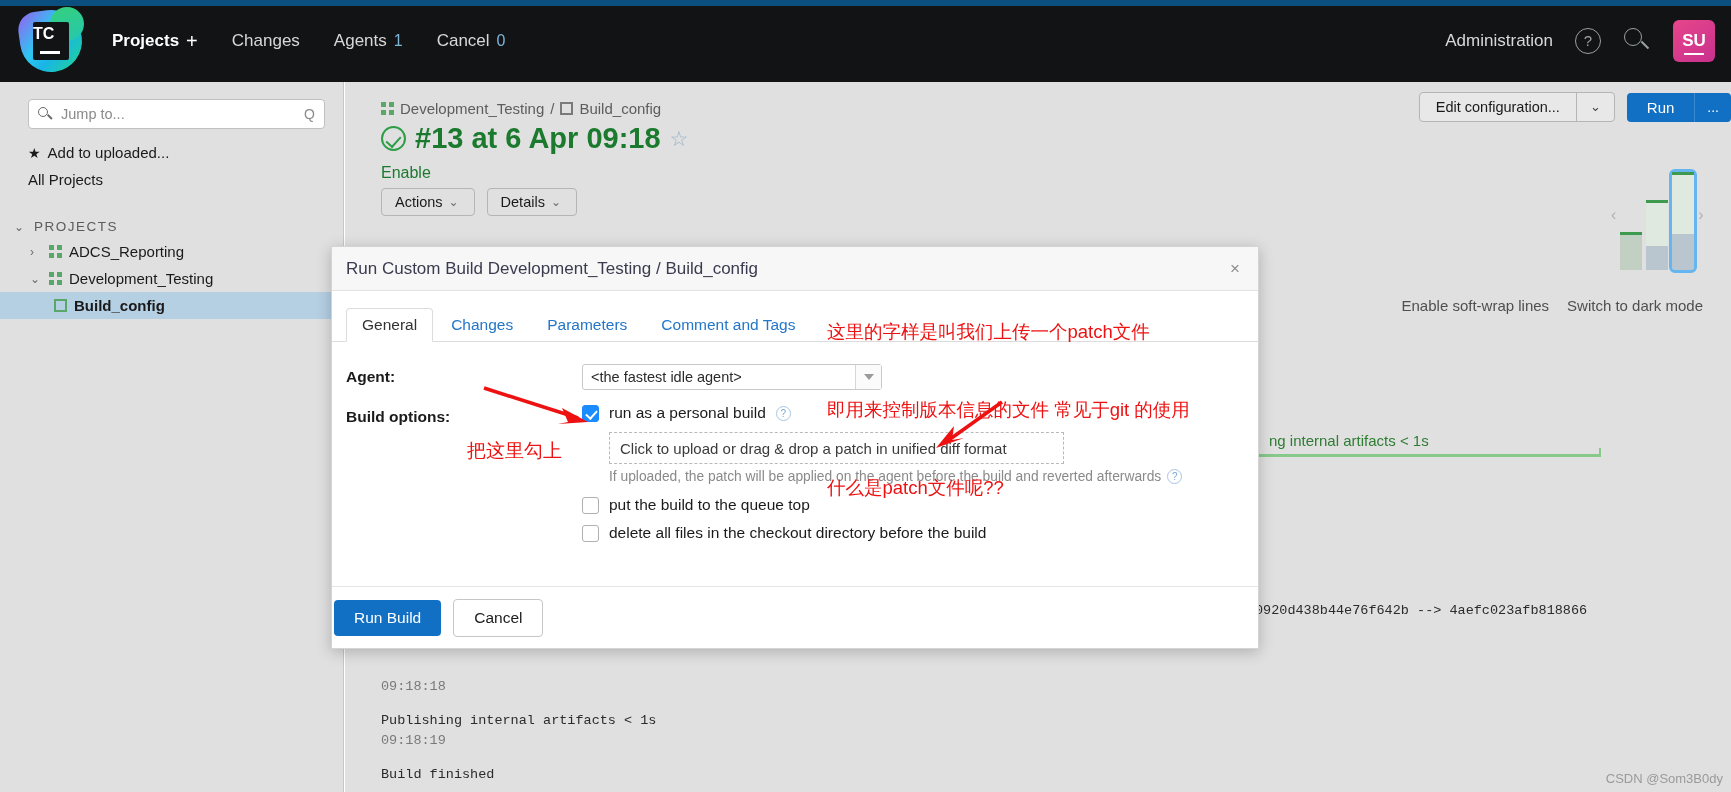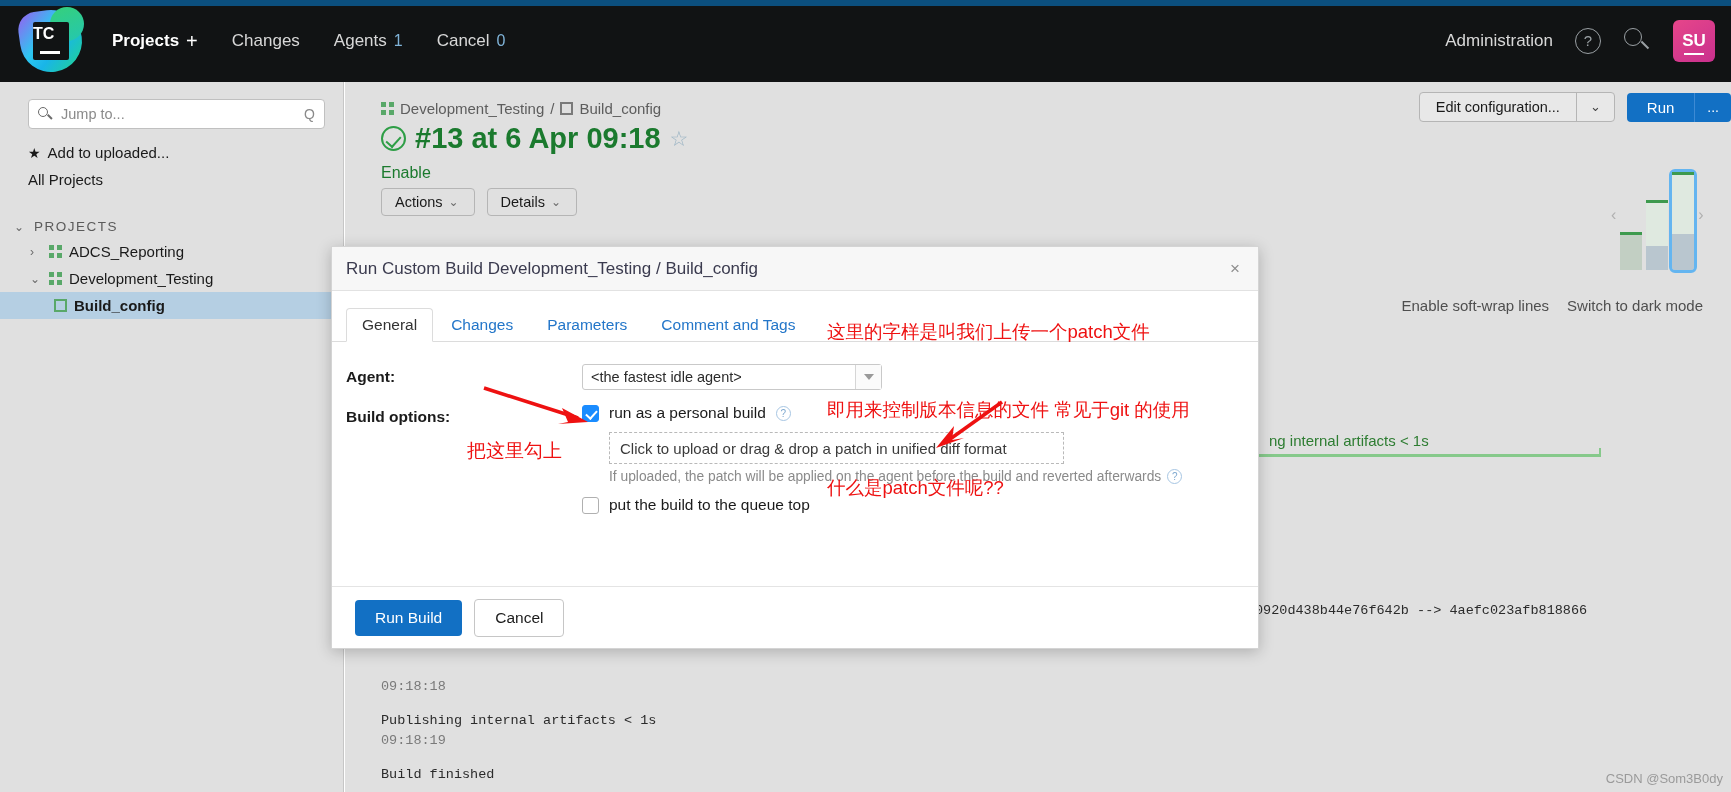--- a/index.html
+++ b/index.html
@@ -299,21 +299,21 @@
     display: flex; align-items: center; padding-left: 10px;
     font-size: 15px; color: #3b3b3b; cursor: pointer;
   }
   .hint {
     display: flex; align-items: center; gap: 6px;
     font-size: 13.8px; color: #8a8a8a; margin-top: 5px; margin-bottom: 12px;
   }
   .dlg-foot {
     position: absolute; left: 0; right: 0; bottom: 0; height: 62px;
     border-top: 1px solid #e4e4e4; display: flex; align-items: center;
-    padding-left: 23px; gap: 12px;
+    padding-left: 2px; gap: 12px;
   }
   .primary-btn {
     background: #1270c4; color: #fff; border: none; border-radius: 4px;
     padding: 9px 20px; font-size: 15.5px; cursor: pointer;
     font-family: "Liberation Sans", sans-serif;
   }
   .ghost-btn {
     background: #fff; color: #1b1b1b; border: 1px solid #c6c6c6; border-radius: 4px;
     padding: 9px 20px; font-size: 15.5px; cursor: pointer;
     font-family: "Liberation Sans", sans-serif;
@@ -555,20 +555,24 @@
               <span>If uploaded, the patch will be applied on the agent before the build and reverted afterwards</span>
               <span class="help-q">?</span>
             </div>
           </div>
 
           <div class="cb-row" style="margin-top:4px">
             <span class="cbox"></span>
             <span class="cb-label">put the build to the queue top</span>
           </div>
 
+          <div class="cb-row" style="margin-top:10px">
+            <span class="cbox"></span>
+            <span class="cb-label">delete all files in the checkout directory before the build</span>
+          </div>
 
         </div>
       </div>
     </div>
 
     <div class="dlg-foot">
       <button class="primary-btn">Run Build</button>
       <button class="ghost-btn">Cancel</button>
     </div>
   </div>

